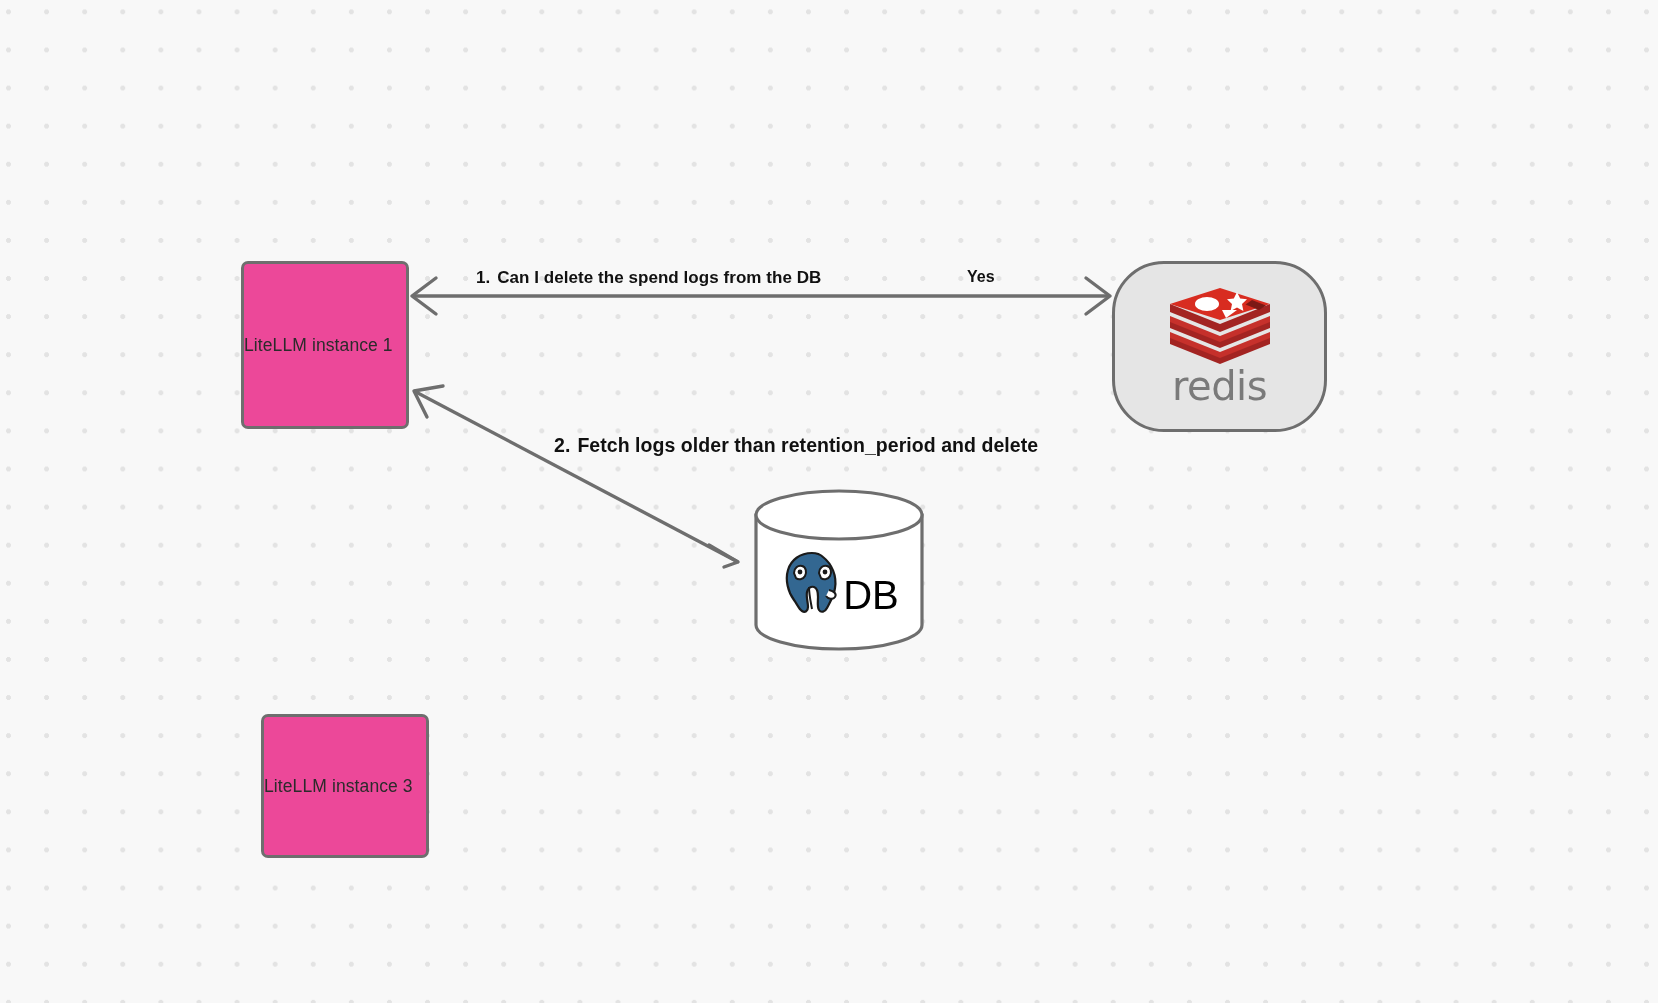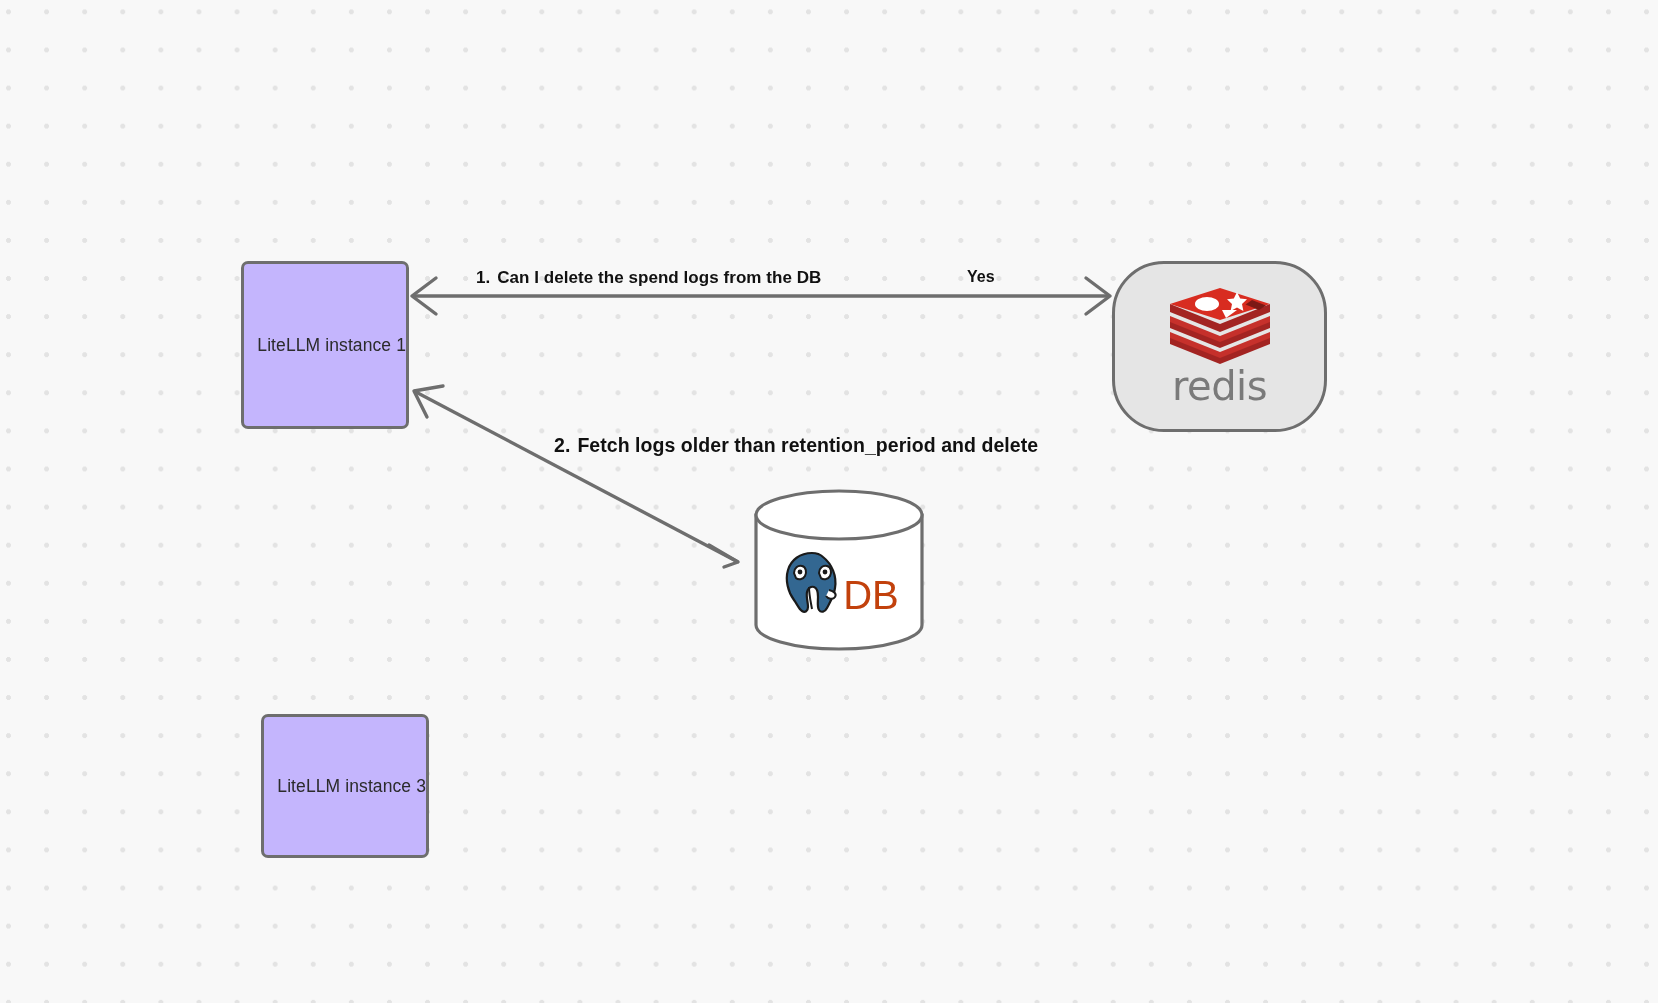--- a/index.html
+++ b/index.html
@@ -30,26 +30,26 @@
   #edges {
     position: absolute;
     left: 0; top: 0;
     width: 1658px;
     height: 1003px;
   }
   
   .node-box {
     position: absolute;
     box-sizing: border-box;
-    background: #c4b5fd;
+    background: #ec4899;
     border: 3px solid #6e6e6e;
     border-radius: 7px;
     display: flex;
     align-items: center;
-    justify-content: flex-end;
+    justify-content: flex-start;
   }
   .node-label {
     font-size: 17.5px;
     color: #2b2b2b;
     letter-spacing: 0.1px;
     font-family: "Liberation Sans", sans-serif;
     white-space: nowrap;
   }
   #node-litellm-1 { left: 241px; top: 261px; width: 168px; height: 168px; }
   #node-litellm-2 { left: 241px; top: 488px; width: 168px; height: 168px; }
@@ -107,21 +107,21 @@
     top: 52px;
     width: 172px;
     height: 80px;
     display: flex;
     align-items: center;
     justify-content: center;
     gap: 0px;
   }
   .db-text {
     font-size: 40px;
-    color: #c2410c;
+    color: #000000;
     font-family: "Liberation Sans", sans-serif;
     line-height: 1;
     margin-left: -2px;
     margin-top: 28px;
   }
 
   
   .edge-label {
     position: absolute;
     font-family: "Liberation Sans", sans-serif;

